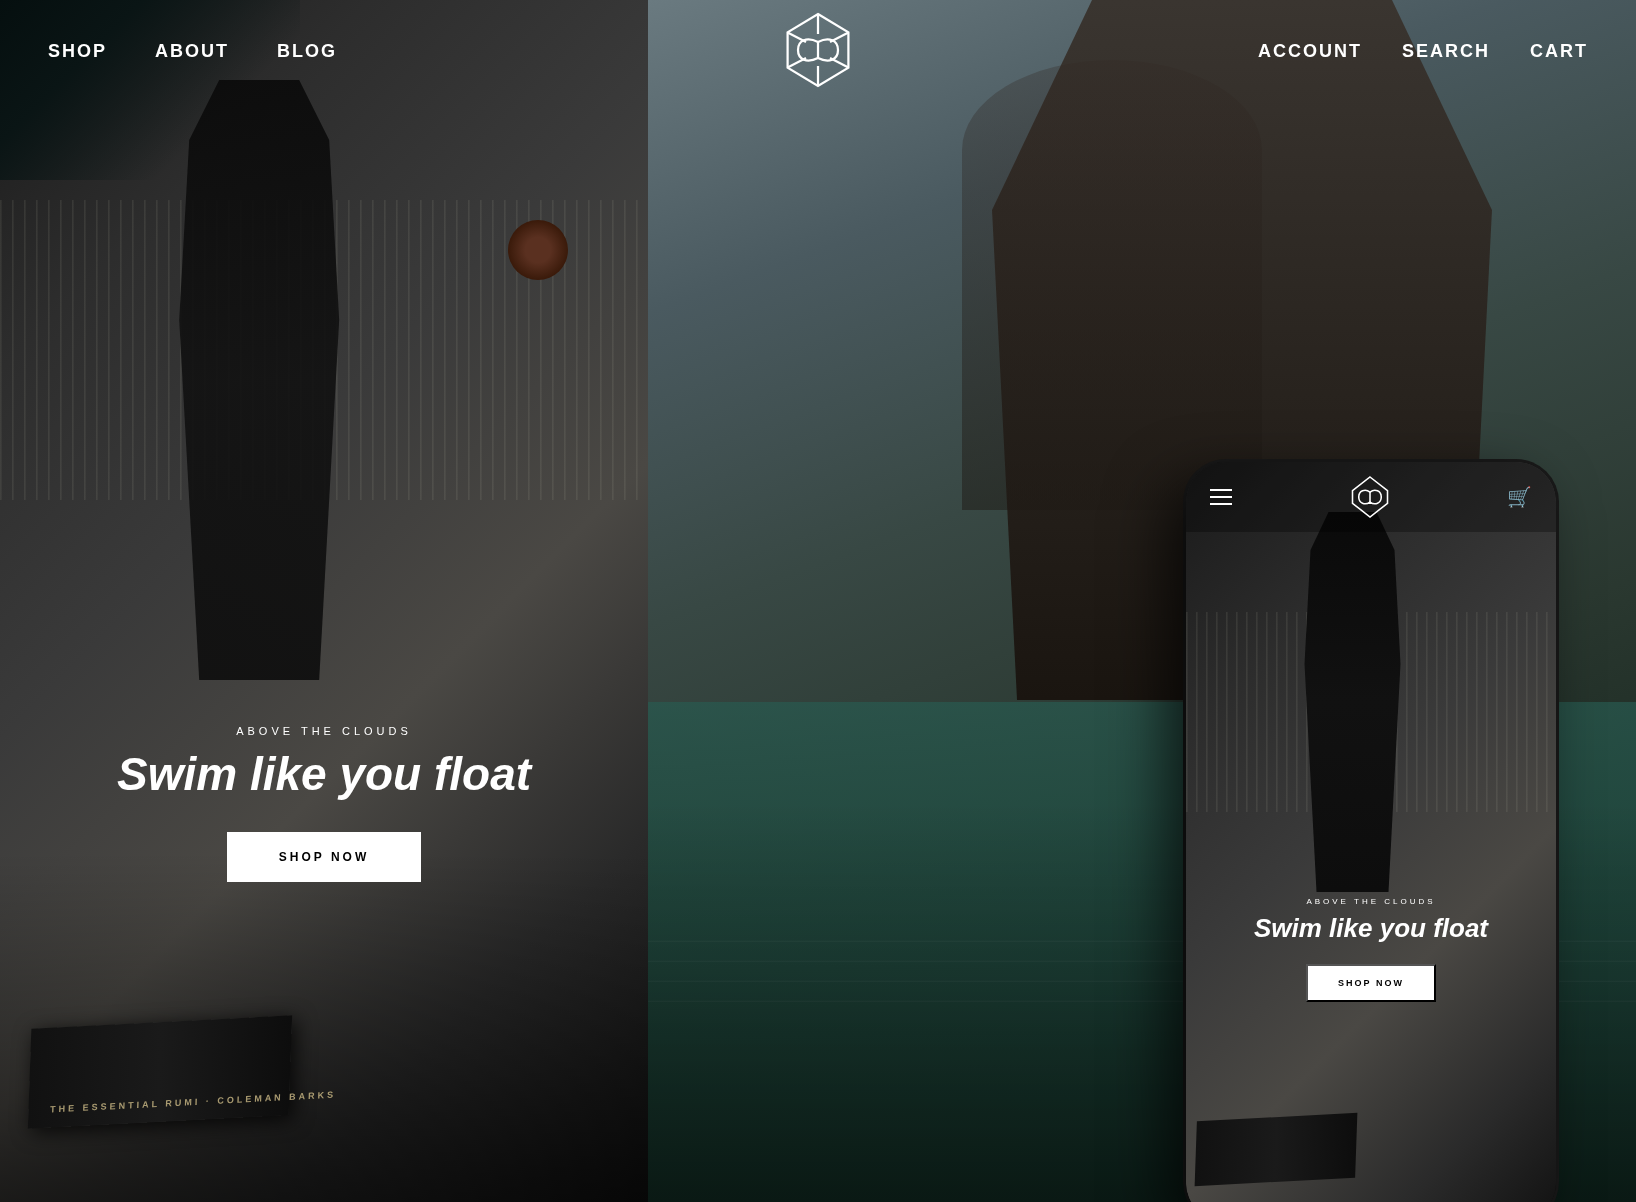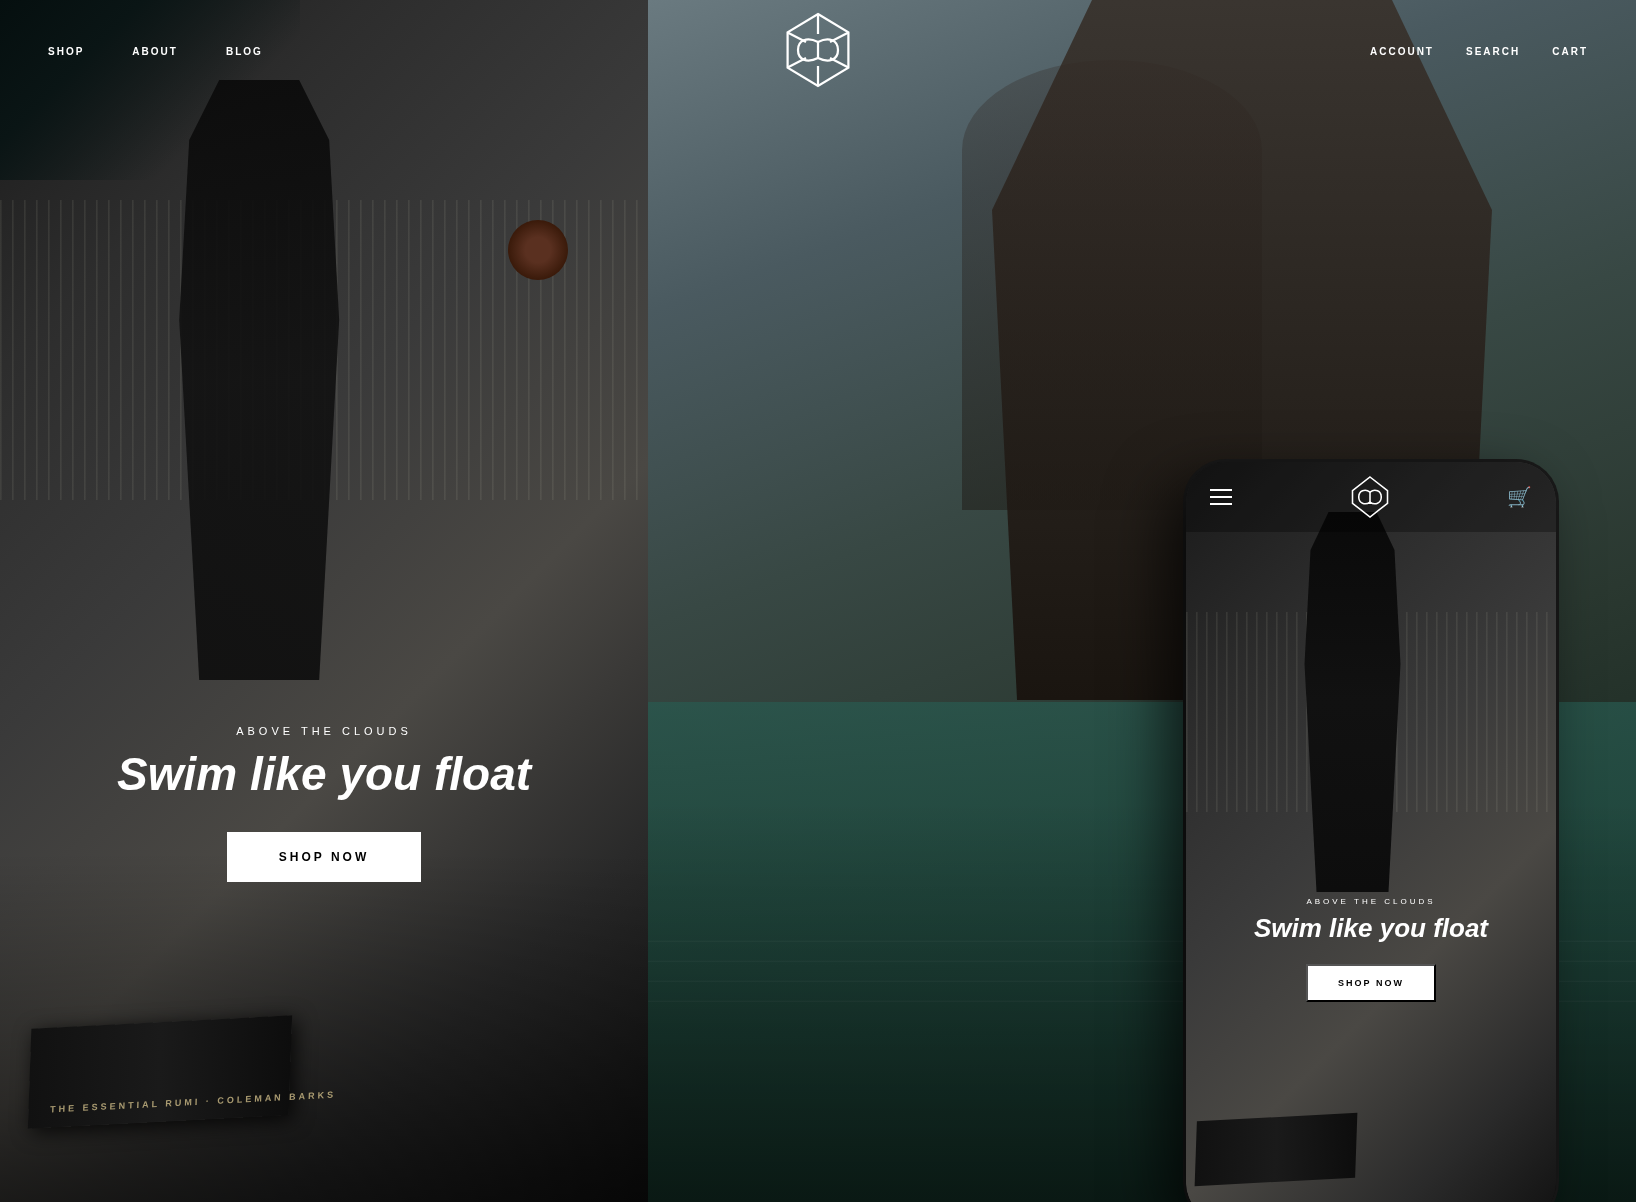--- a/index.html
+++ b/index.html
@@ -25,27 +25,27 @@
       background: transparent;
     }
 
     .nav-left {
       display: flex;
       gap: 48px;
     }
 
     .nav-right {
       display: flex;
-      gap: 32px;
+      gap: 40px;
     }
 
     .nav-link {
       color: #fff;
       text-decoration: none;
-      font-size: 10px;
+      font-size: 18px;
       font-weight: 600;
       letter-spacing: 2px;
       text-transform: uppercase;
     }
 
     
     .logo-center {
       position: absolute;
       left: 50%;
       top: 50%;

